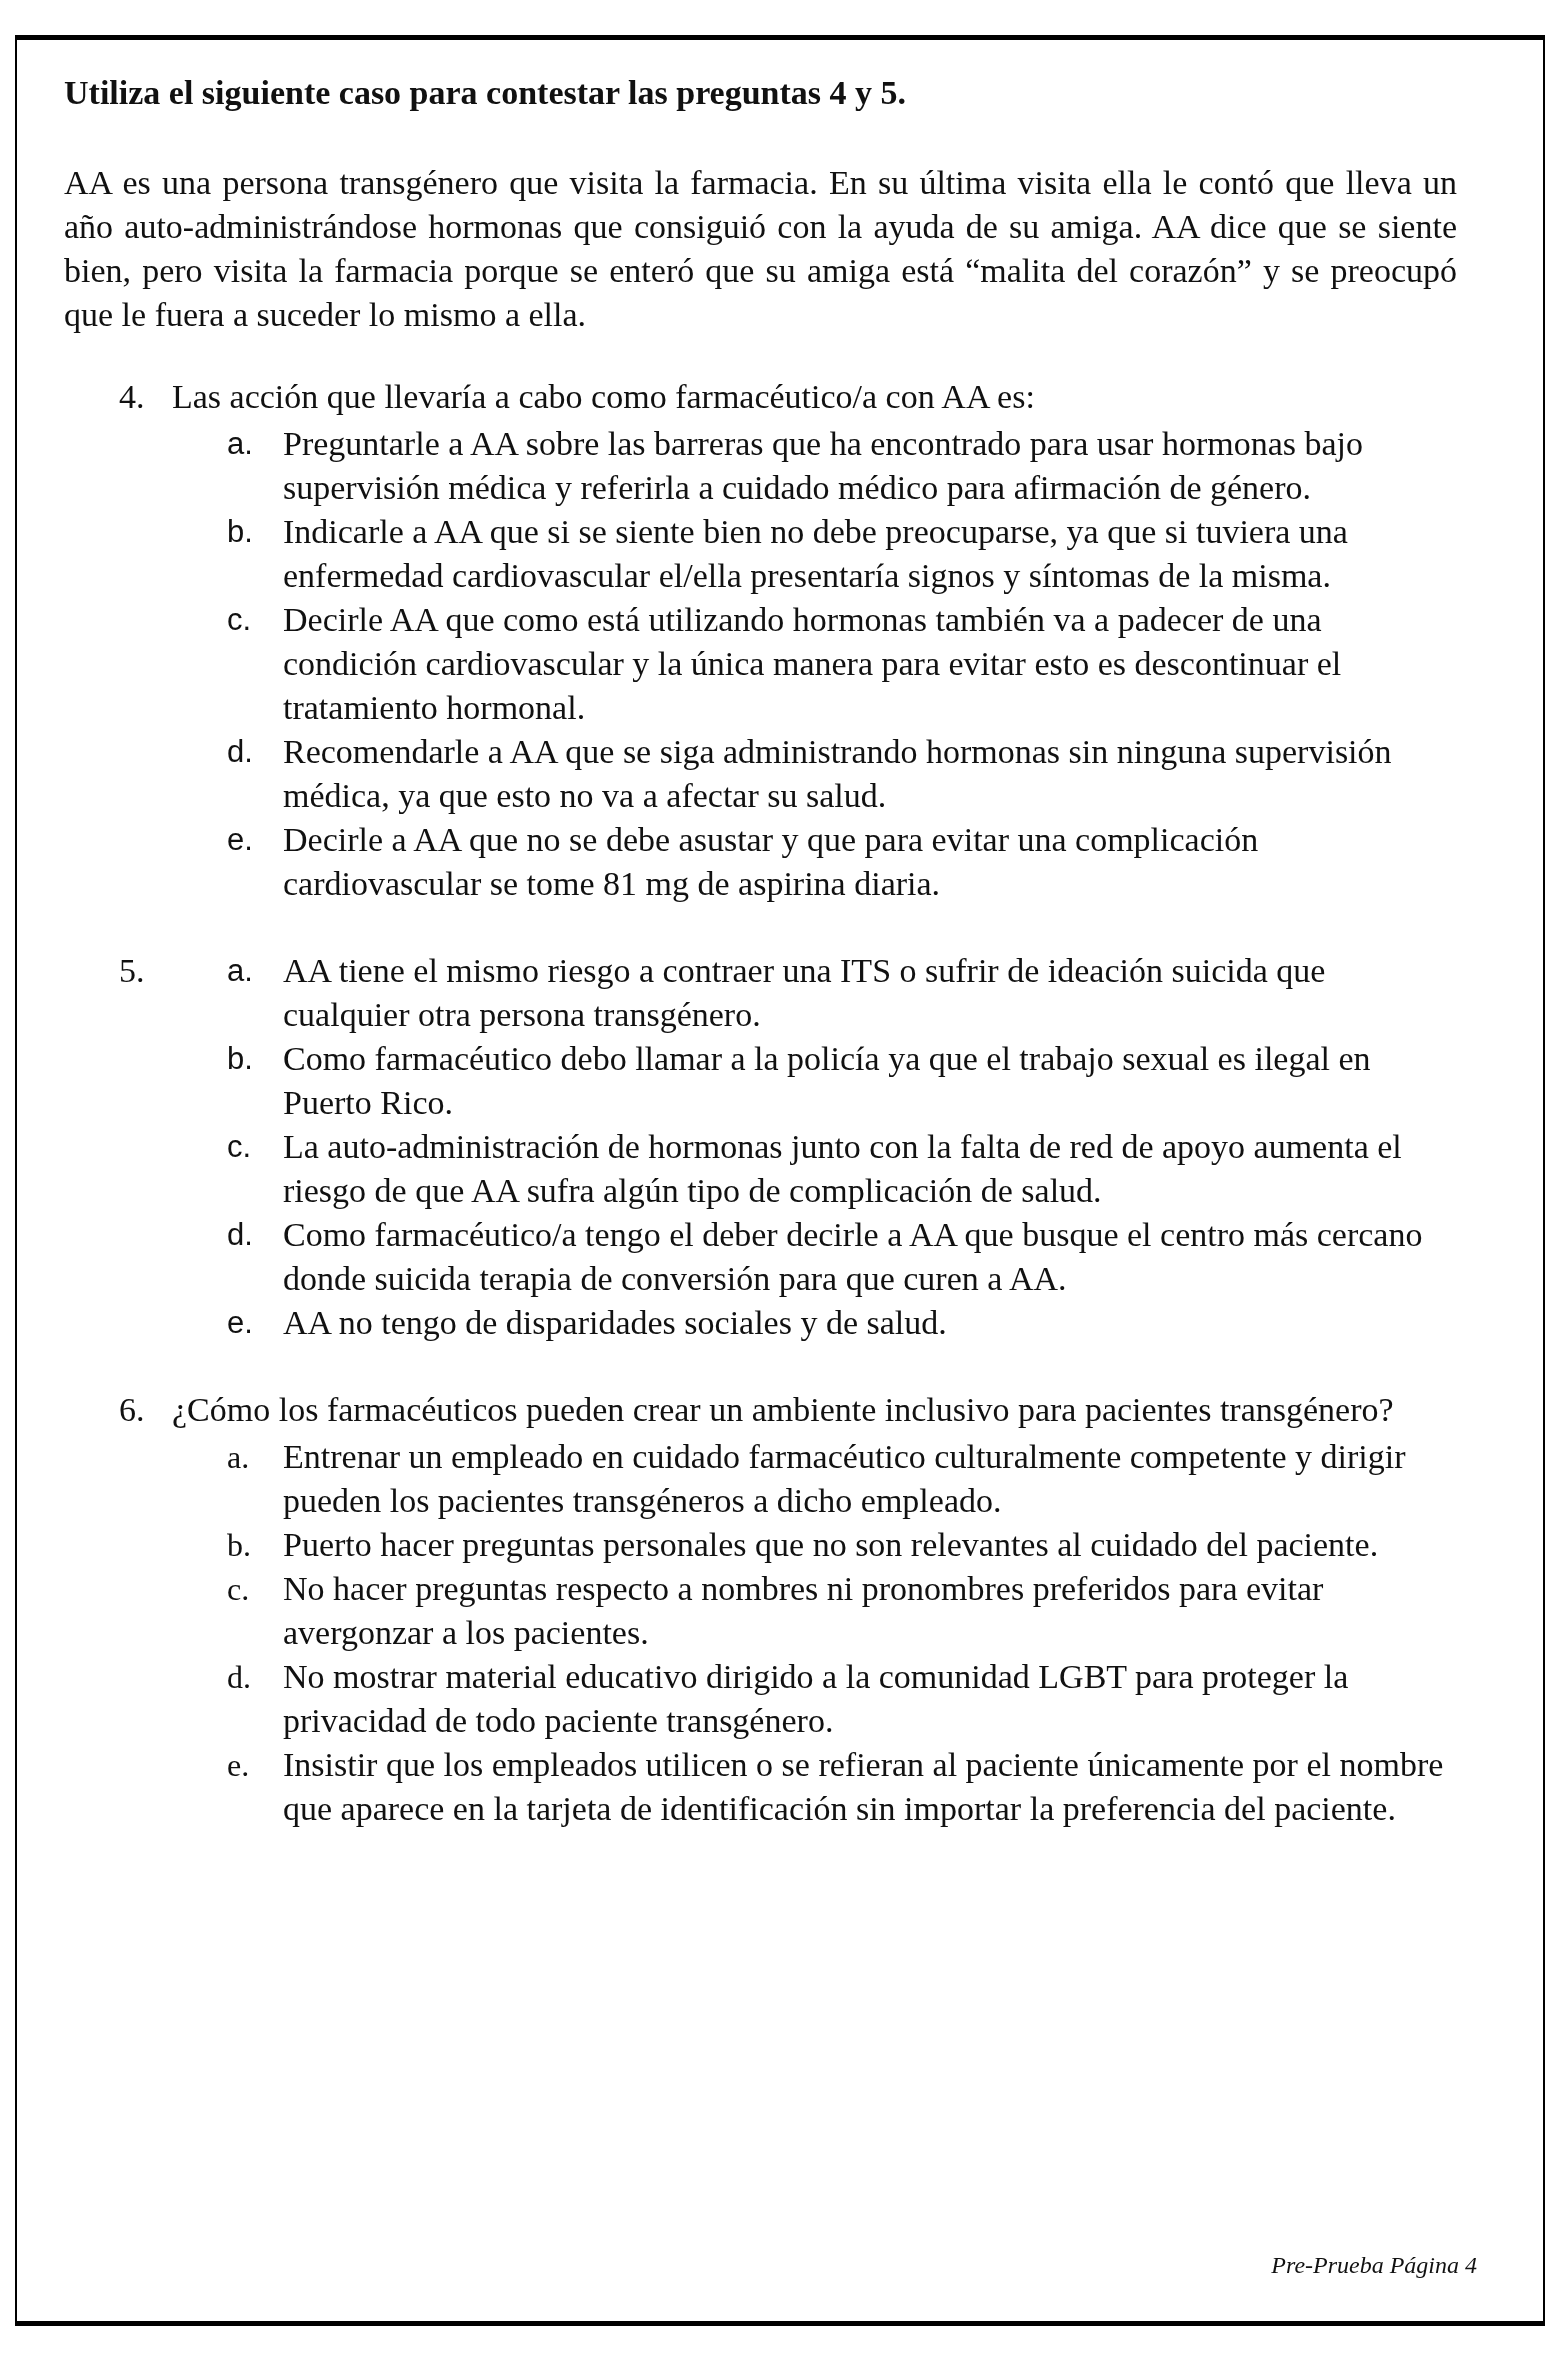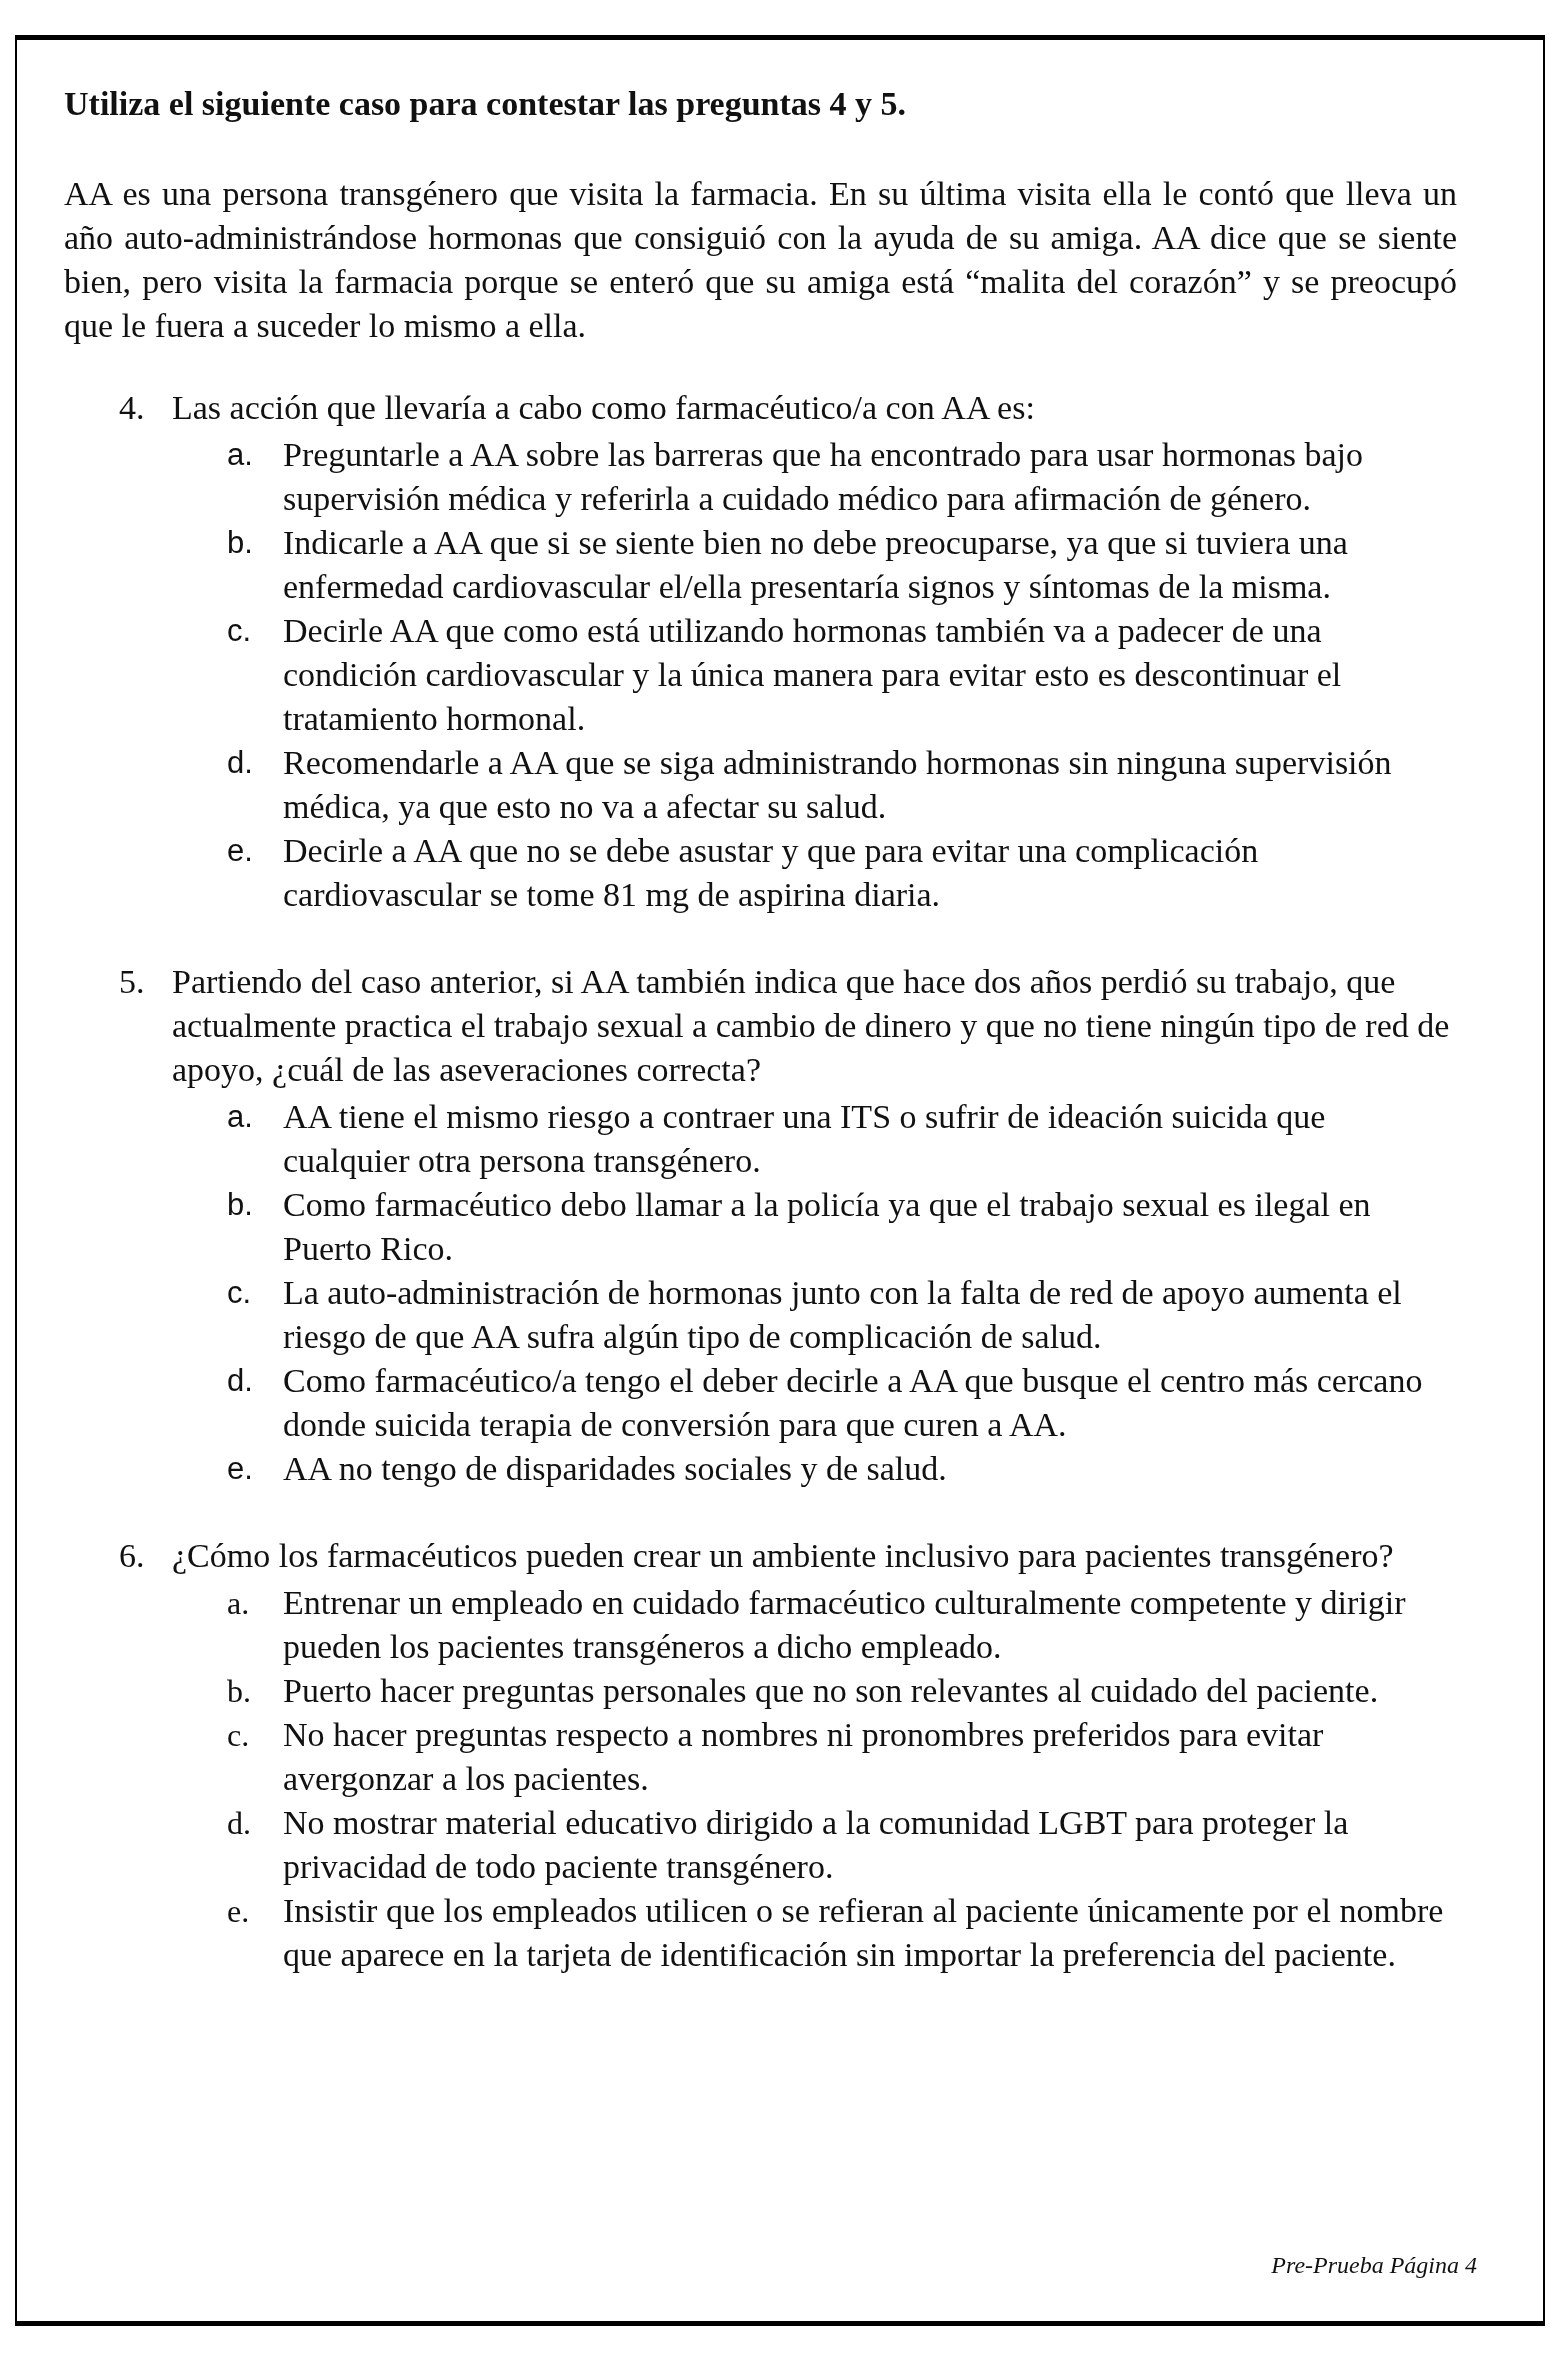--- a/index.html
+++ b/index.html
@@ -12,21 +12,21 @@
     border-top-width: 5.8px;
     border-bottom-width: 5.8px;
     box-sizing: border-box;
     background: #fff;
     font-family: "Liberation Serif", "DejaVu Serif", serif;
     color: #111;
     font-size: 34px;
     line-height: 44px;
   }
   .content { position: absolute; left: 47px; top: 14.4px; right: 86px; }
-  .heading { font-weight: bold; margin: 28px 0 0 0; }
+  .heading { font-weight: bold; margin: 17px 0 0 0; }
   .case { margin-top: 46px; text-align: justify; }
   .q { margin-top: 43px; position: relative; padding-left: 108px; }
   .q:first-of-type { margin-top: 38px; }
   .qnum { position: absolute; left: 55px; top: 0; }
   .opts { list-style: none; margin: 2.9px 0 0 0; padding: 0; }
   .opt { position: relative; padding-left: 111px; margin-top: 0; }
   .opt-letter { position: absolute; left: 55px; top: 0; font-family: "Liberation Sans", "DejaVu Sans", sans-serif; font-size: 31px; }
   .opt-letter.serif { font-family: "Liberation Serif", "DejaVu Serif", serif; font-size: 32px; }
   .footer { position: absolute; right: 66px; bottom: 34px; font-size: 24px; font-style: italic; }
 </style>
@@ -45,21 +45,20 @@
         <li class="opt"><span class="opt-letter">a.</span><span>Preguntarle a AA sobre las barreras que ha encontrado para usar hormonas bajo supervisión médica y referirla a cuidado médico para afirmación de género.</span></li>
         <li class="opt"><span class="opt-letter">b.</span><span>Indicarle a AA que si se siente bien no debe preocuparse, ya que si tuviera una enfermedad cardiovascular el/ella presentaría signos y síntomas de la misma.</span></li>
         <li class="opt"><span class="opt-letter">c.</span><span>Decirle AA que como está utilizando hormonas también va a padecer de una condición cardiovascular y la única manera para evitar esto es descontinuar el tratamiento hormonal.</span></li>
         <li class="opt"><span class="opt-letter">d.</span><span>Recomendarle a AA que se siga administrando hormonas sin ninguna supervisión médica, ya que esto no va a afectar su salud.</span></li>
         <li class="opt"><span class="opt-letter">e.</span><span>Decirle a AA que no se debe asustar y que para evitar una complicación cardiovascular se tome 81 mg de aspirina diaria.</span></li>
       </ul>
     </div>
 
     <div class="q">
       <span class="qnum">5.</span>
-      <div>Partiendo del caso anterior, si AA también indica que hace dos años perdió su trabajo, que actualmente practica el trabajo sexual a cambio de dinero y que no tiene ningún tipo de red de apoyo, ¿cuál de las aseveraciones correcta?</div>
       <ul class="opts">
         <li class="opt"><span class="opt-letter">a.</span><span>AA tiene el mismo riesgo a contraer una ITS o sufrir de ideación suicida que cualquier otra persona transgénero.</span></li>
         <li class="opt"><span class="opt-letter">b.</span><span>Como farmacéutico debo llamar a la policía ya que el trabajo sexual es ilegal en Puerto Rico.</span></li>
         <li class="opt"><span class="opt-letter">c.</span><span>La auto-administración de hormonas junto con la falta de red de apoyo aumenta el riesgo de que AA sufra algún tipo de complicación de salud.</span></li>
         <li class="opt"><span class="opt-letter">d.</span><span>Como farmacéutico/a tengo el deber decirle a AA que busque el centro más cercano donde suicida terapia de conversión para que curen a AA.</span></li>
         <li class="opt"><span class="opt-letter">e.</span><span>AA no tengo de disparidades sociales y de salud.</span></li>
       </ul>
     </div>
 
     <div class="q">

